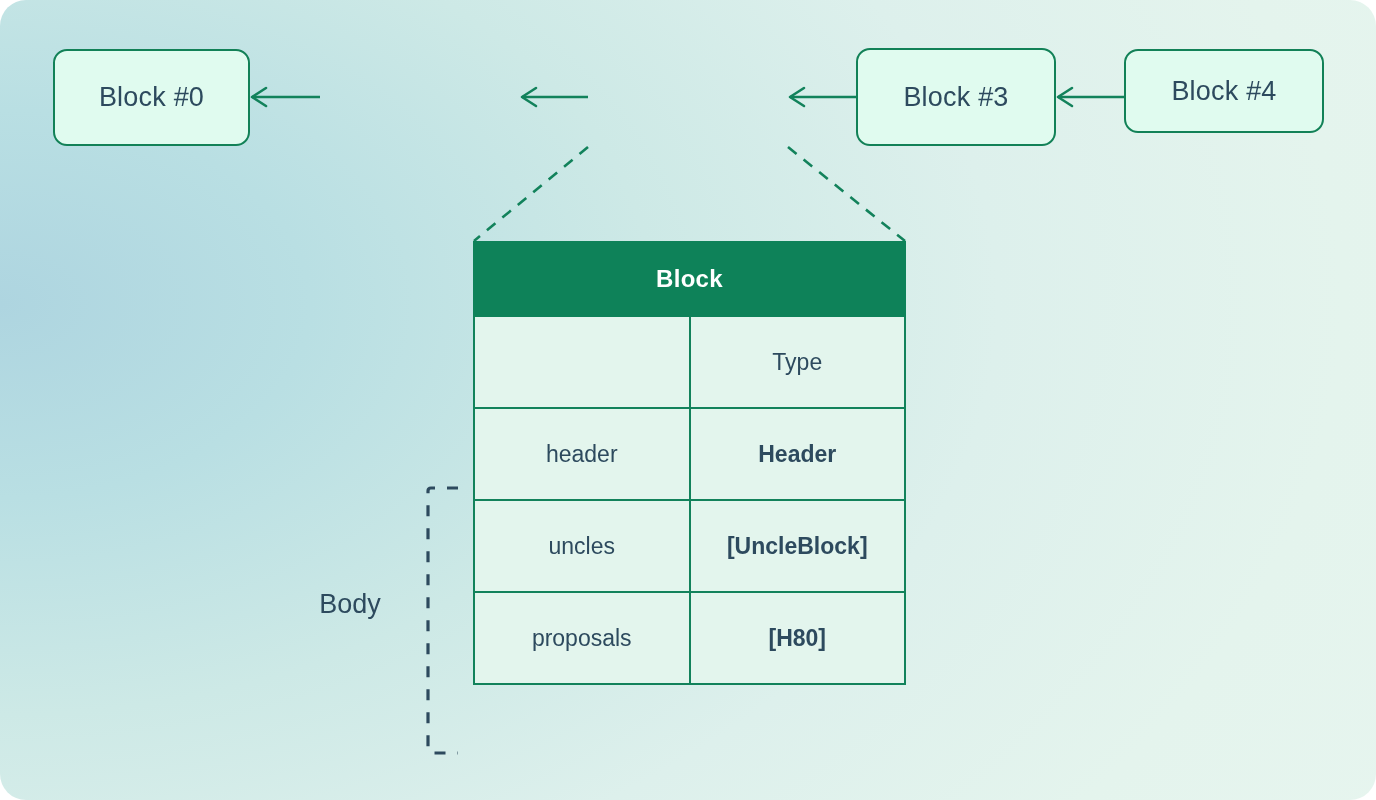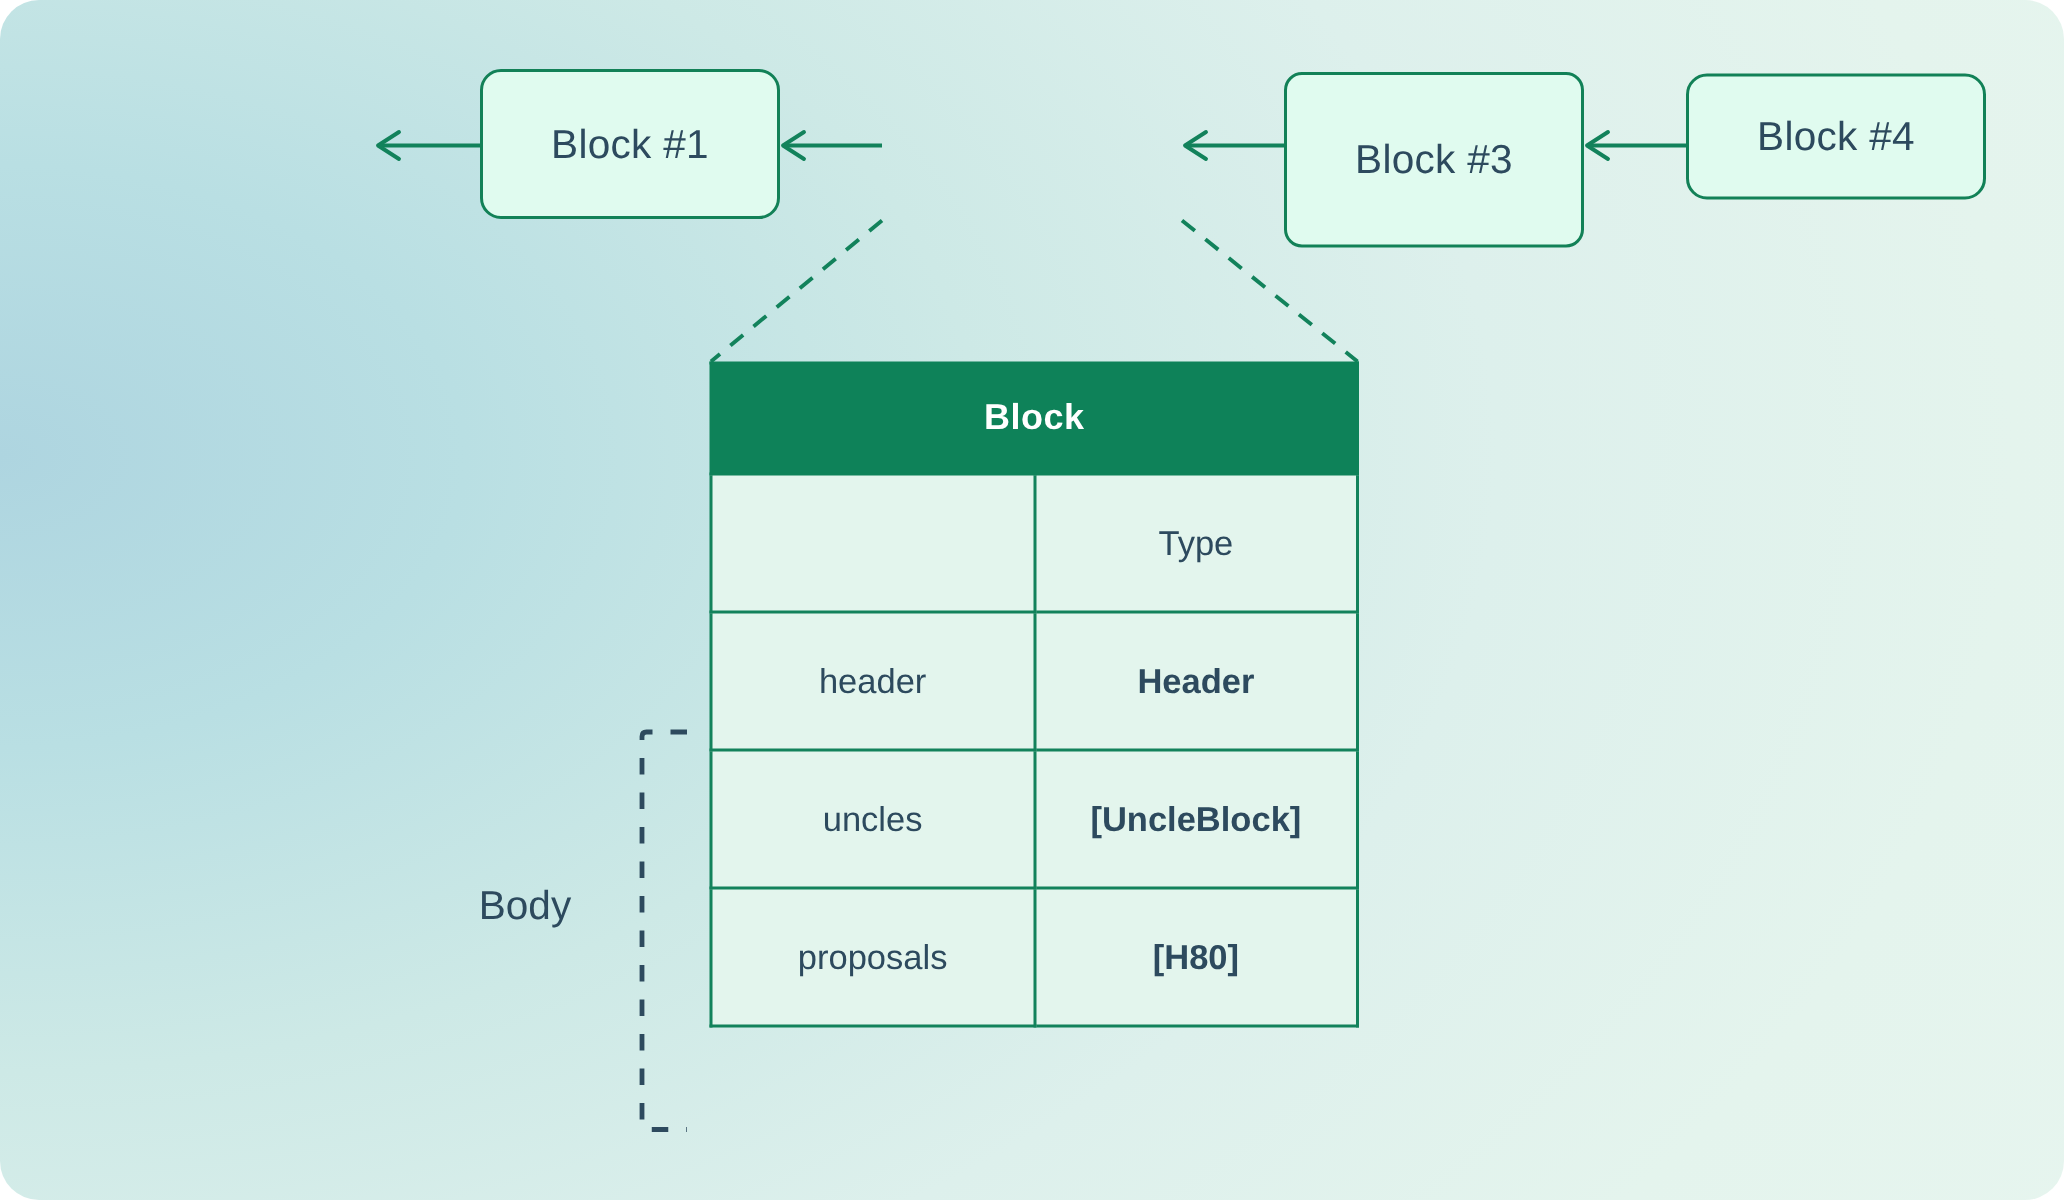--- a/index.html
+++ b/index.html
@@ -94,27 +94,27 @@
     font-size: 27px;
     white-space: nowrap;
     transform: translateY(-50%);
   }
 </style>
 </head>
 <body>
 
 <div id="canvas">
 
-
-  <div class="chain-block" style="left:320px; top:46px; width:200px; height:100px;">
-    <span>Block #1</span>
+  <div class="chain-block" style="left:53px; top:49px; width:197px; height:97px;">
+    <span>Block #0</span>
   </div>
 
 
-  <div class="chain-block" style="left:856px; top:48px; width:200px; height:117px;border-radius:12px;">
+
+  <div class="chain-block" style="left:856px; top:48px; width:200px; height:98px;">
     <span>Block #3</span>
   </div>
 
   <div class="chain-block" style="left:1124px; top:49px; width:200px; height:84px;">
     <span>Block #4</span>
   </div>
 
   <svg class="overlay" viewBox="0 0 1376 800" width="1376" height="800">
 
     <g>

